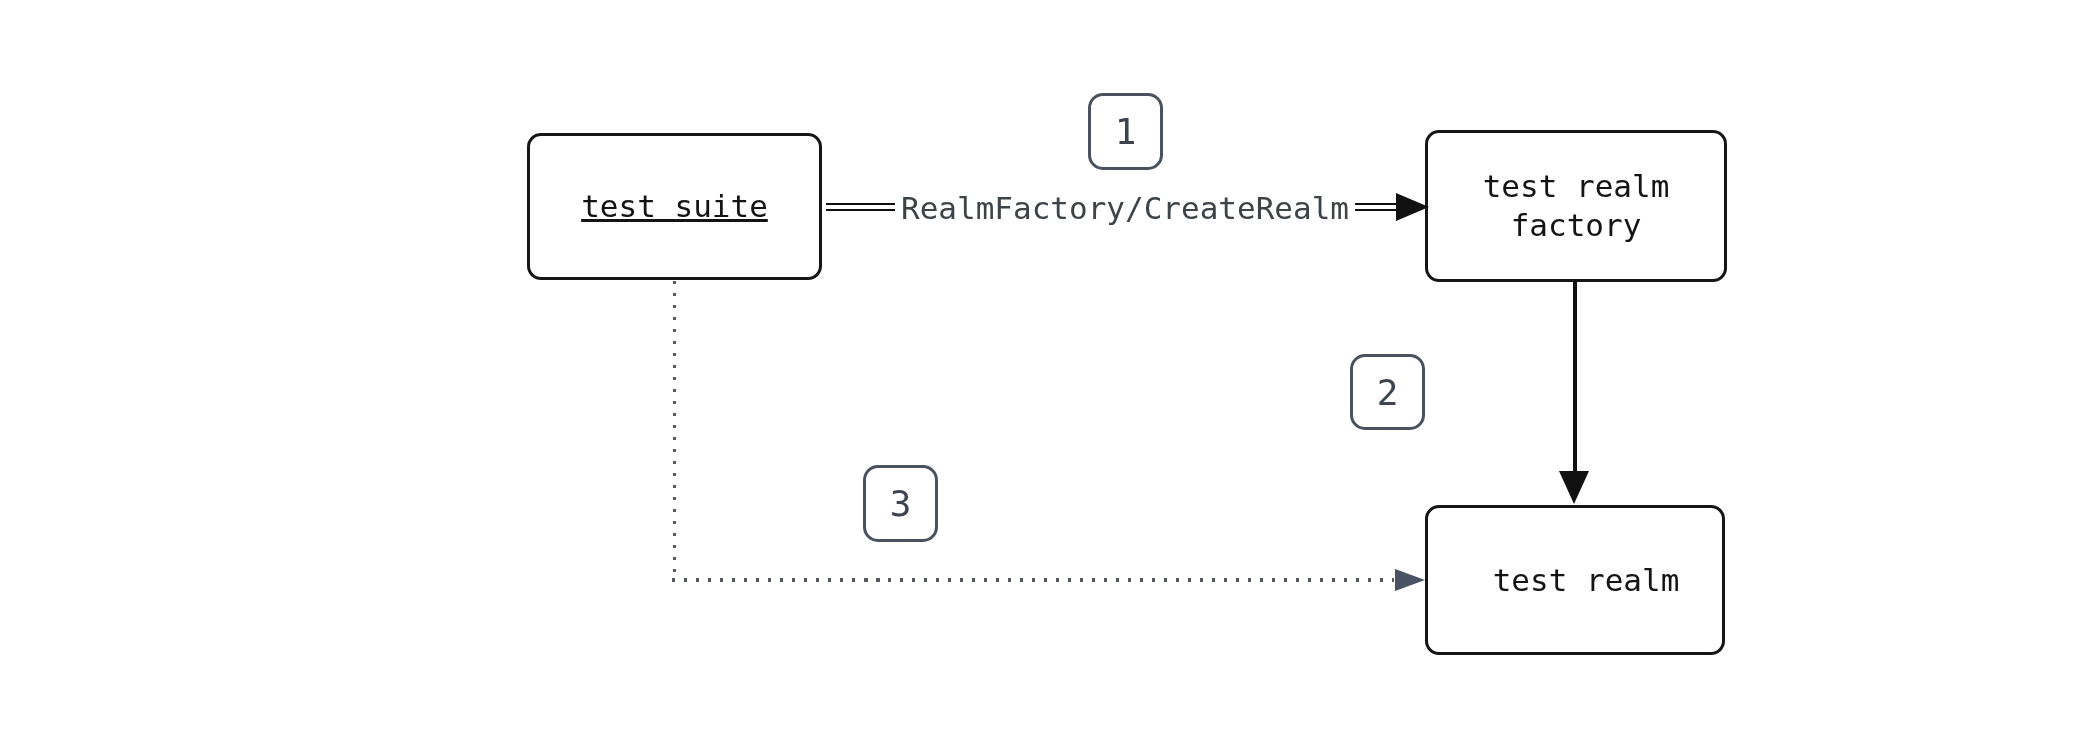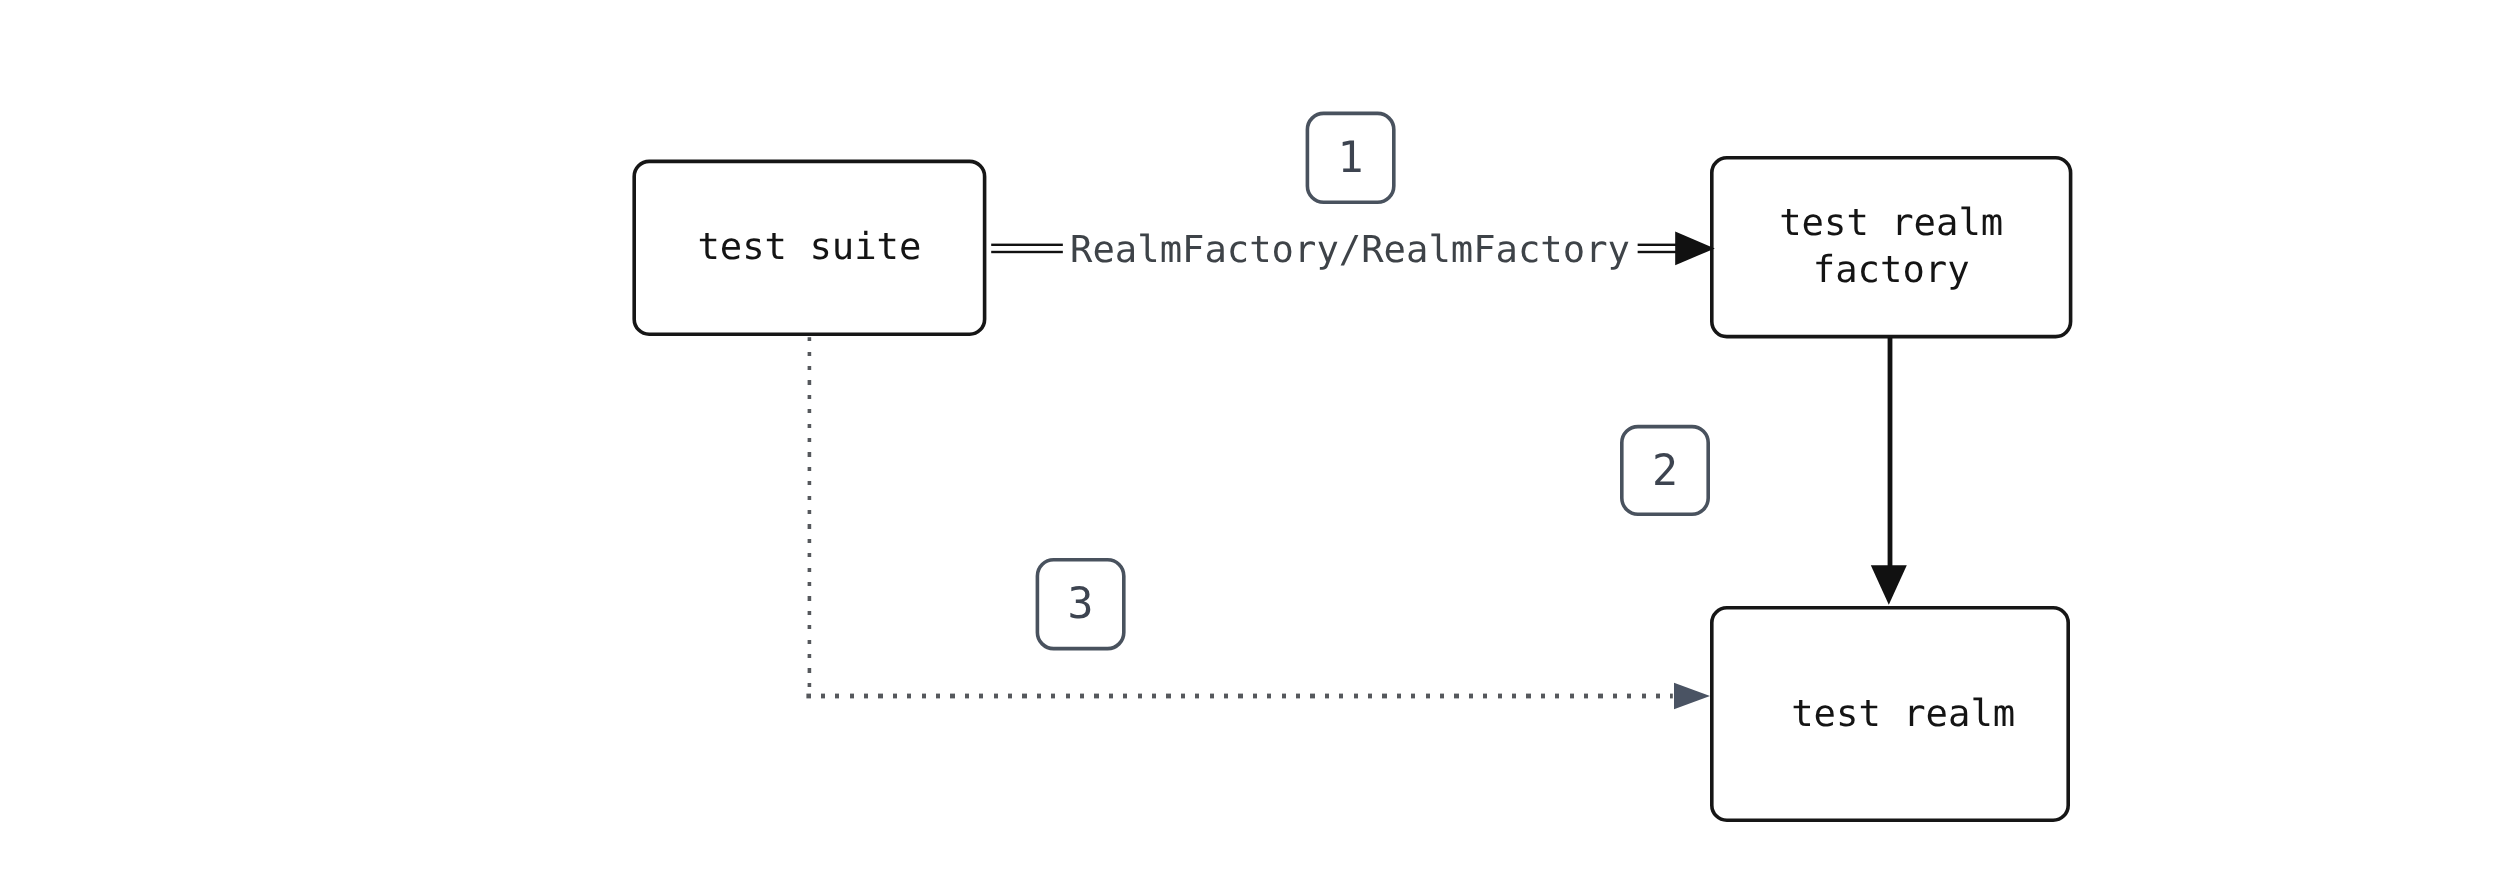--- a/index.html
+++ b/index.html
@@ -19,23 +19,23 @@
     border-radius: 14px;
     background: #ffffff;
     display: flex;
     align-items: center;
     justify-content: center;
     text-align: center;
     font-size: 31px;
     line-height: 39px;
     color: #141414;
   }
-  #node-test-suite        { left: 527px;  top: 133px; width: 295px; height: 147px; }
+  #node-test-suite        { left: 527px;  top: 133px; width: 295px; height: 147px; text-decoration: underline; }
   #node-test-realm-factory{ left: 1425px; top: 130px; width: 302px; height: 152px; }
-  #node-test-realm        { left: 1425px; top: 505px; width: 300px; height: 180px; padding-left: 22px; }
+  #node-test-realm        { left: 1425px; top: 505px; width: 300px; height: 150px; padding-left: 22px; }
   #node-test-realm-factory .node-label { width: 260px; }
 
   
   .edge-line { position: absolute; }
   #edge1-line {
     left: 826px; top: 203px; width: 572px; height: 8px;
     box-sizing: border-box;
     border-top: 2.5px solid #111111;
     border-bottom: 2.5px solid #111111;
     background: #ffffff;
@@ -118,21 +118,21 @@
   <div class="node" id="node-test-realm-factory">
     <span class="node-label">test realm factory</span>
   </div>
 
   <div class="node" id="node-test-realm">
     <span class="node-label">test realm</span>
   </div>
 
   <div class="edge-line" id="edge1-line"></div>
   <div class="arrowhead" id="edge1-arrowhead"></div>
-  <div class="edge-label" id="edge1-label">RealmFactory/RealmFactory</div>
+  <div class="edge-label" id="edge1-label">RealmFactory/CreateRealm</div>
   <div class="step-badge" id="badge-step-1">
     <span>1</span>
   </div>
 
   <div class="edge-line" id="edge2-line"></div>
   <div class="arrowhead" id="edge2-arrowhead"></div>
   <div class="step-badge" id="badge-step-2">
     <span>2</span>
   </div>
 

